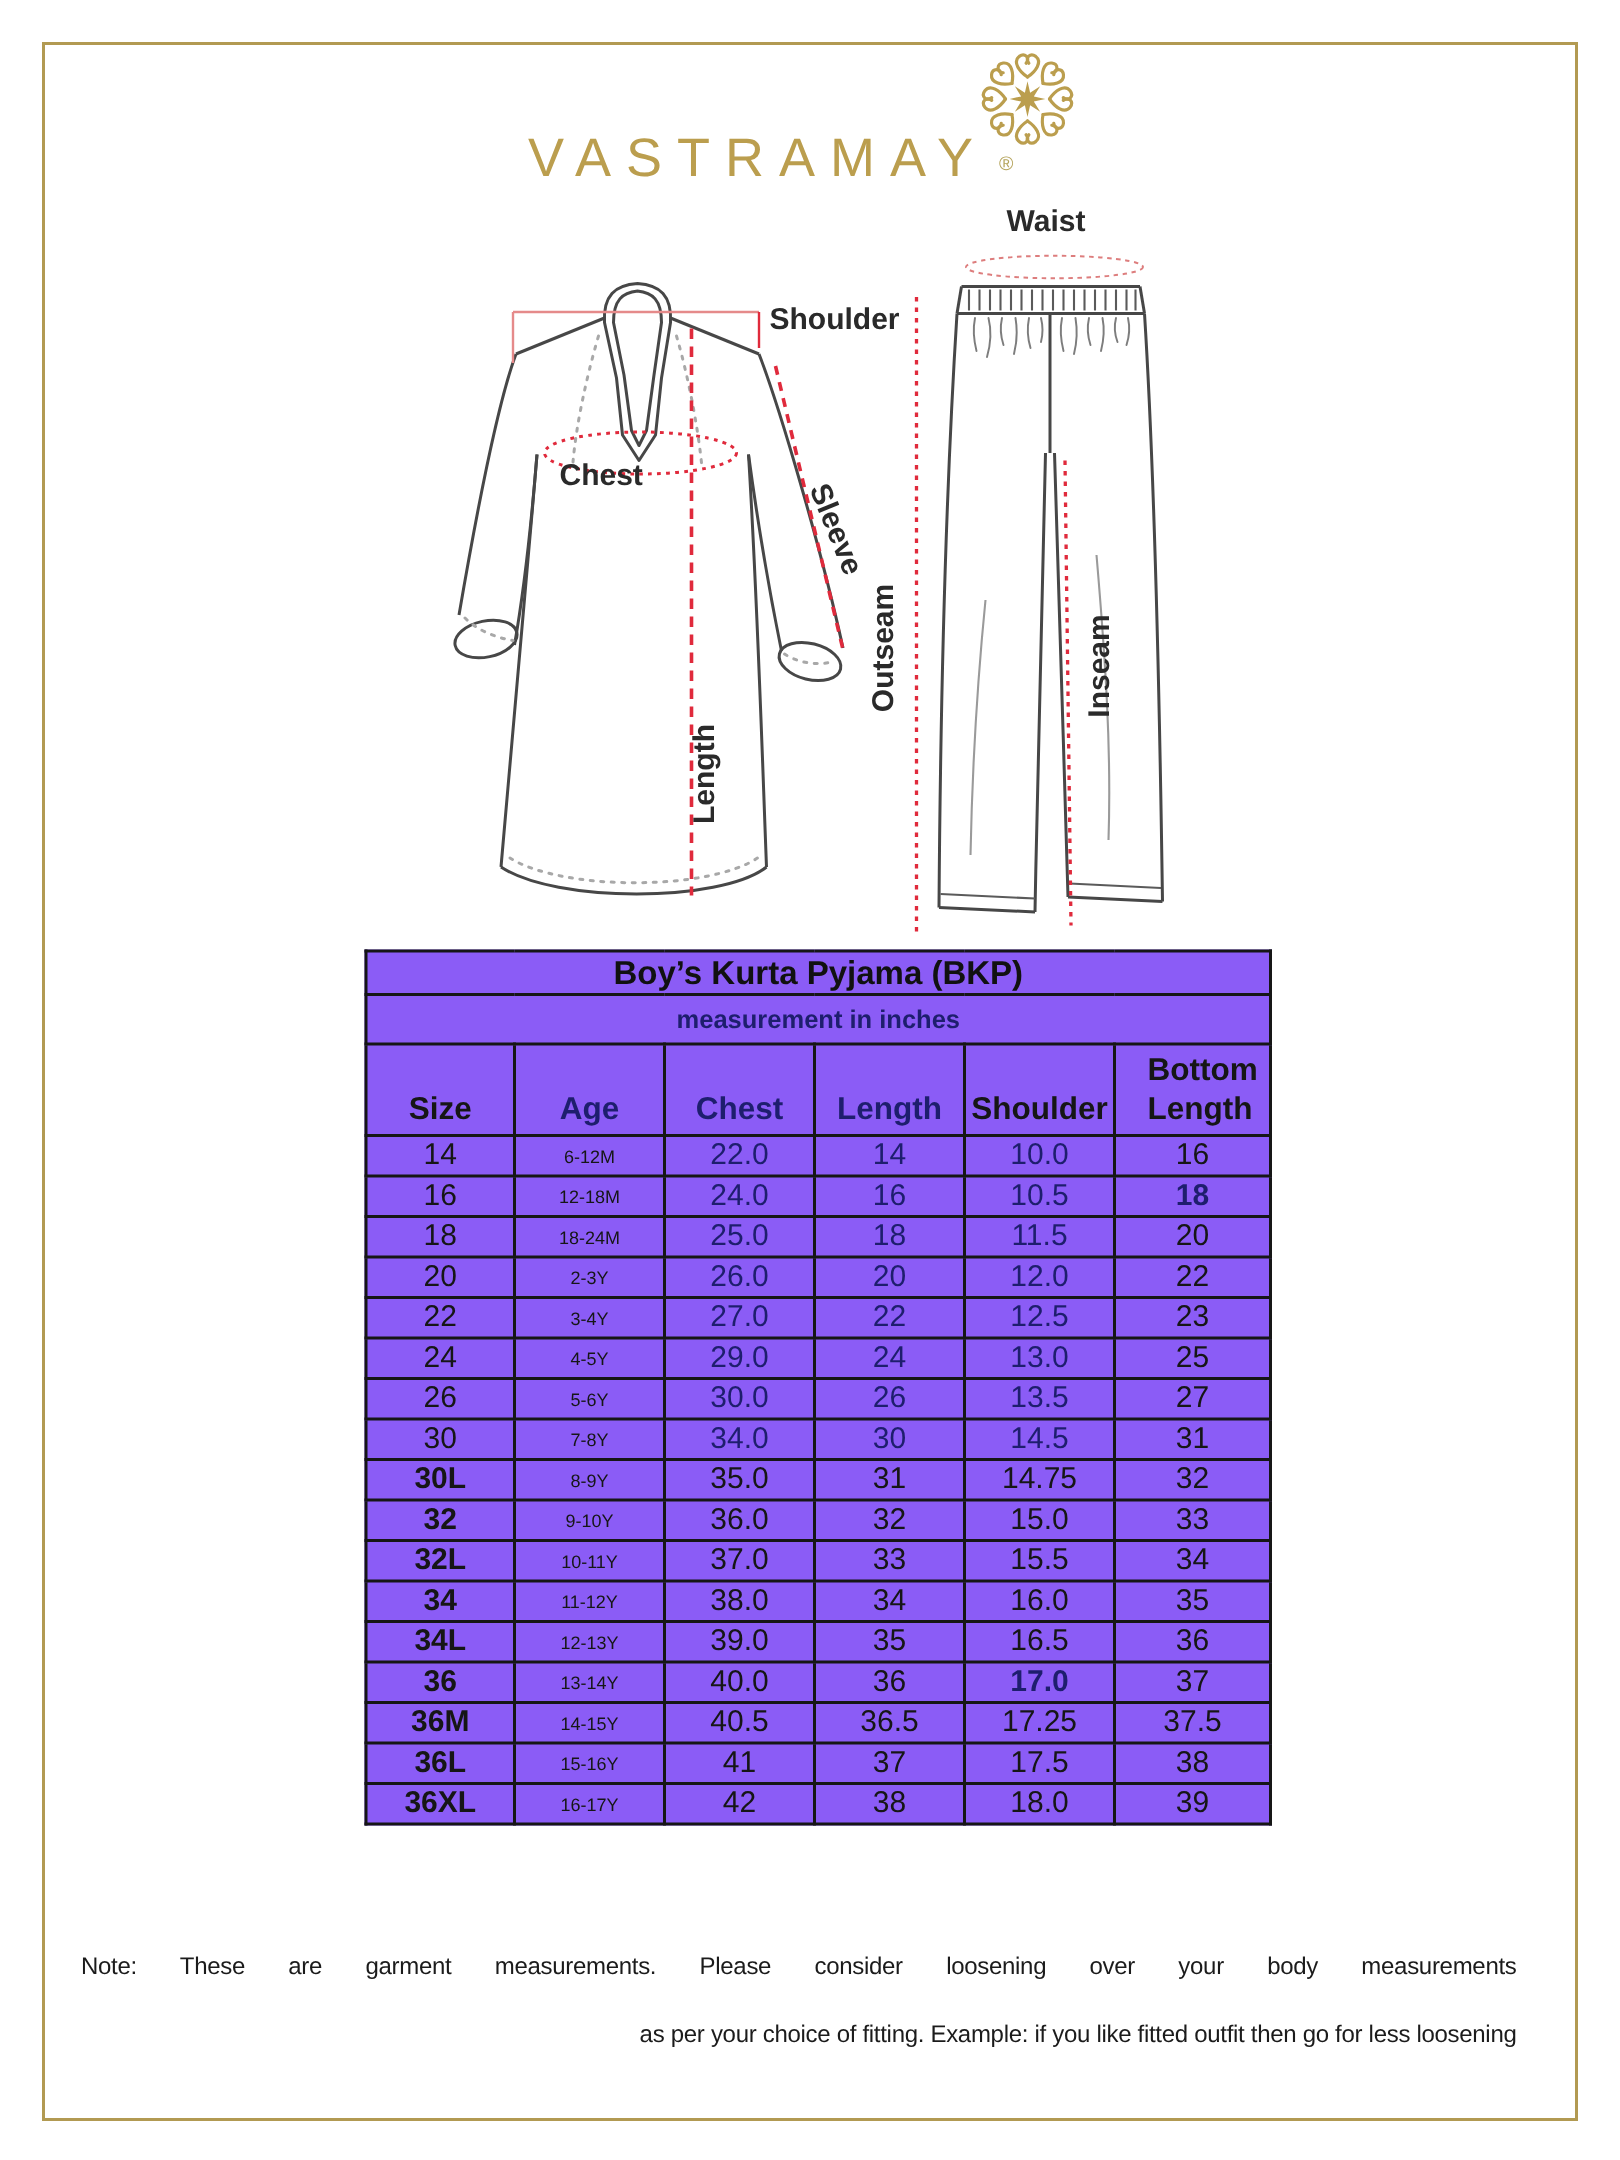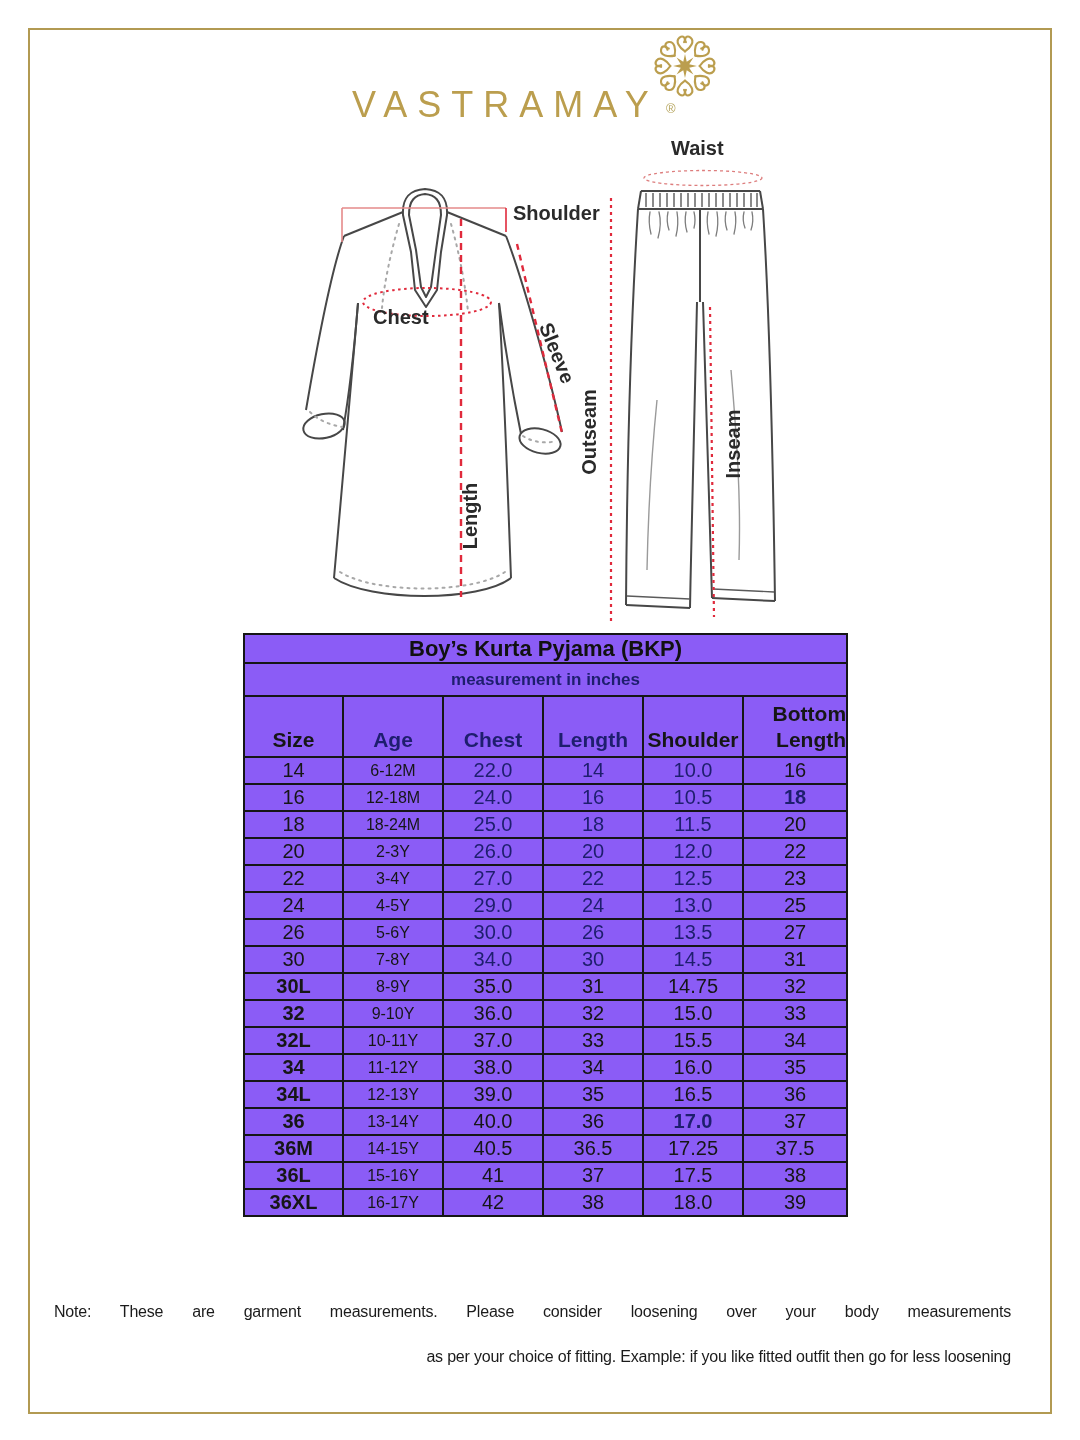--- a/index.html
+++ b/index.html
@@ -32,24 +32,24 @@
     border-collapse:collapse;table-layout:fixed;background:#8b5cf6;
   }
   table.size-chart td,table.size-chart th{
     border:2px solid #161616;text-align:center;vertical-align:middle;
     padding:0;overflow:hidden;
   }
   .tbl-title{height:27px;font-size:22px;font-weight:700;color:#111;}
   .tbl-subtitle{height:31px;font-size:17px;font-weight:700;color:#1e1e6e;}
   tr.col-head th{height:56px;vertical-align:bottom;font-size:21px;font-weight:700;padding-bottom:3px;line-height:26px;}
   tr.col-head th:nth-child(2),tr.col-head th:nth-child(3),tr.col-head th:nth-child(4){color:#1e1e6e;}
-  tr.col-head th:nth-child(6){text-align:right;}
+  tr.col-head th:nth-child(6){text-align:left;padding-left:21px;}
   table.size-chart tbody td{height:25px;font-size:20px;color:#161616;font-weight:400;}
   table.size-chart tbody td:first-child{font-weight:700;}
-  table.size-chart tbody td:nth-child(2){font-size:16px;}
+  table.size-chart tbody td:nth-child(2){font-size:12px;}
   table.size-chart tbody tr.strong td{font-weight:400;color:#1e1e6e;}
   table.size-chart tbody tr.strong td:first-child,
   table.size-chart tbody tr.strong td:nth-child(2){color:#161616;}
   table.size-chart tbody tr.strong td:last-child{font-weight:400;color:#161616;}
   table.size-chart tbody td.strong-cell{font-weight:700 !important;color:#1e1e6e !important;}
 
   
   .note{position:absolute;left:54px;top:1289px;width:957px;font-size:16px;color:#1b1b1b;letter-spacing:-0.2px;}
   .note .l1{text-align:justify;text-align-last:justify;line-height:45px;white-space:normal;}
   .note .l2{text-align:right;line-height:45px;}

